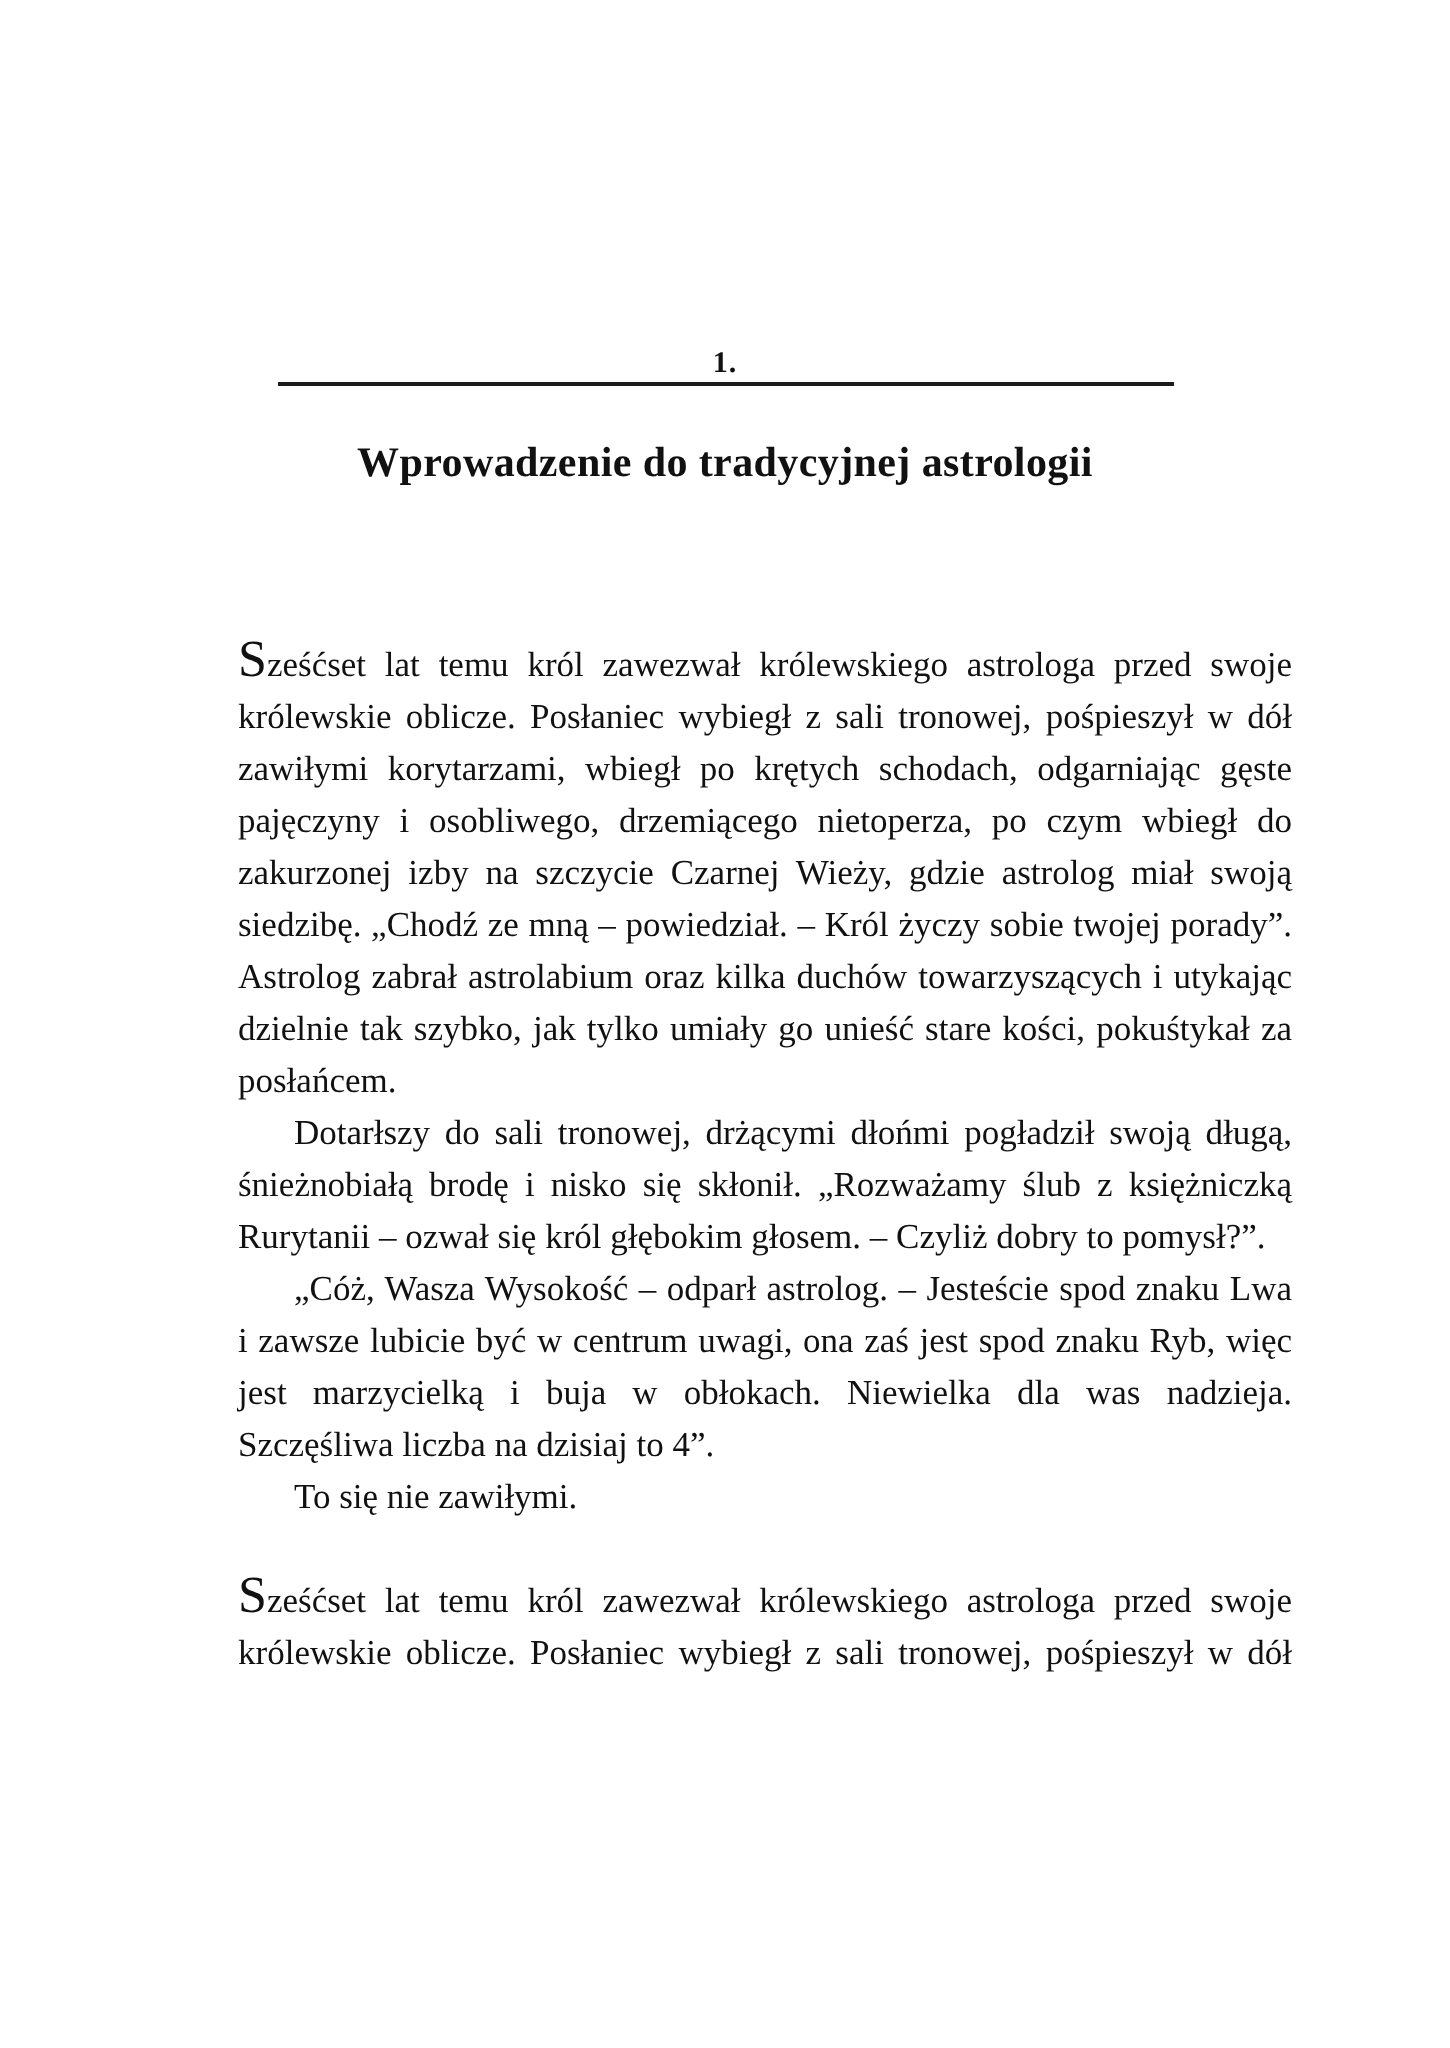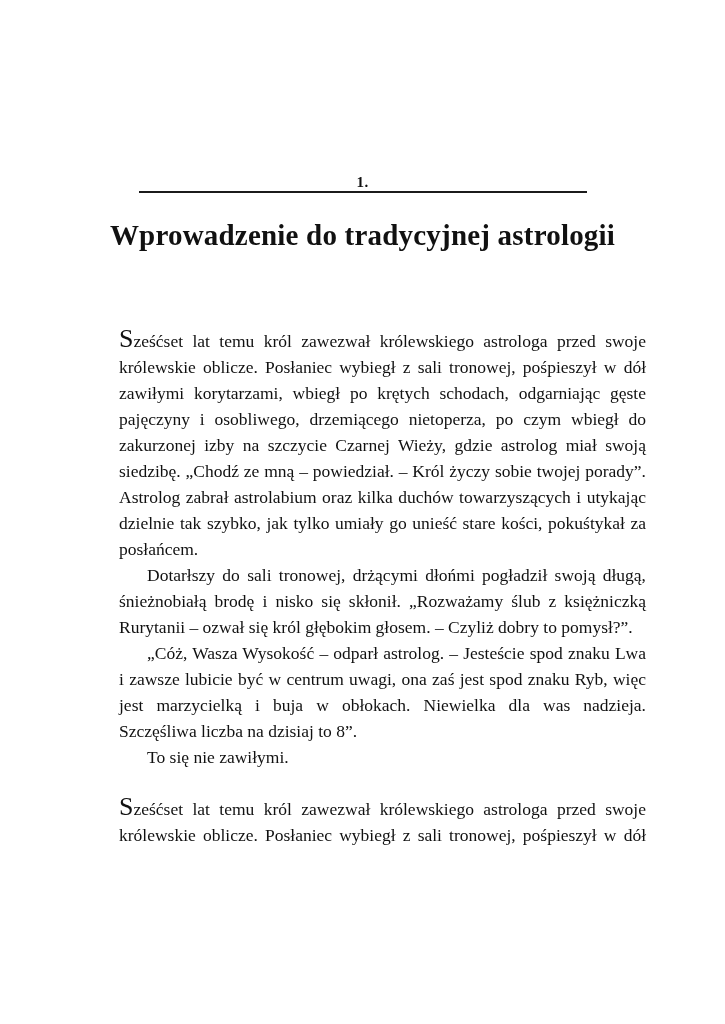--- a/index.html
+++ b/index.html
@@ -29,21 +29,21 @@
     font-size: 15px;
     letter-spacing: 0.5px;
     display: inline-block;
     background: #ffffff;
     padding: 0 10px;
     transform: translateY(1px);
   }
   .chapter-title {
     margin: 26px 0 0 0;
     text-align: center;
-    font-size: 29px;
+    font-size: 21px;
     font-weight: bold;
     letter-spacing: 0.2px;
     line-height: 1.15;
   }
   .body-text {
     margin: 74px 79px 0 119px;
     text-align: justify;
     font-size: 17.5px;
     line-height: 26px;
   }
@@ -72,18 +72,18 @@
 
   <div class="chapter-head">
     <span class="chapter-number">1.</span>
   </div>
 
   <h1 class="chapter-title">Wprowadzenie do tradycyjnej astrologii</h1>
 
   <div class="body-text">
     <p class="lead">Sześćset lat temu król zawezwał królewskiego astrologa przed swoje królewskie oblicze. Posłaniec wybiegł z sali tronowej, pośpieszył w dół zawiłymi korytarzami, wbiegł po krętych schodach, odgarniając gęste pajęczyny i osobliwego, drzemiącego nietoperza, po czym wbiegł do zakurzonej izby na szczycie Czarnej Wieży, gdzie astrolog miał swoją siedzibę. „Chodź ze mną – powiedział. – Król życzy sobie twojej porady”. Astrolog zabrał astrolabium oraz kilka duchów towarzyszących i utykając dzielnie tak szybko, jak tylko umiały go unieść stare kości, pokuśtykał za posłańcem.</p>
     <p class="para-indent">Dotarłszy do sali tronowej, drżącymi dłońmi pogładził swoją długą, śnieżnobiałą brodę i nisko się skłonił. „Rozważamy ślub z księżniczką Rurytanii – ozwał się król głębokim głosem. – Czyliż dobry to pomysł?”.</p>
-    <p class="para-indent">„Cóż, Wasza Wysokość – odparł astrolog. – Jesteście spod znaku Lwa i zawsze lubicie być w centrum uwagi, ona zaś jest spod znaku Ryb, więc jest marzycielką i buja w obłokach. Niewielka dla was nadzieja. Szczęśliwa liczba na dzisiaj to 8”.</p>
+    <p class="para-indent">„Cóż, Wasza Wysokość – odparł astrolog. – Jesteście spod znaku Lwa i zawsze lubicie być w centrum uwagi, ona zaś jest spod znaku Ryb, więc jest marzycielką i buja w obłokach. Niewielka dla was nadzieja. Szczęśliwa liczba na dzisiaj to 4”.</p>
     <p class="para-indent">To się nie zawiłymi.</p>
     <p class="lead section-gap fill-last">Sześćset lat temu król zawezwał królewskiego astrologa przed swoje królewskie oblicze. Posłaniec wybiegł z sali tronowej, pośpieszył w dół</p>
   </div>
 
 </div>
 
 </body></html>

